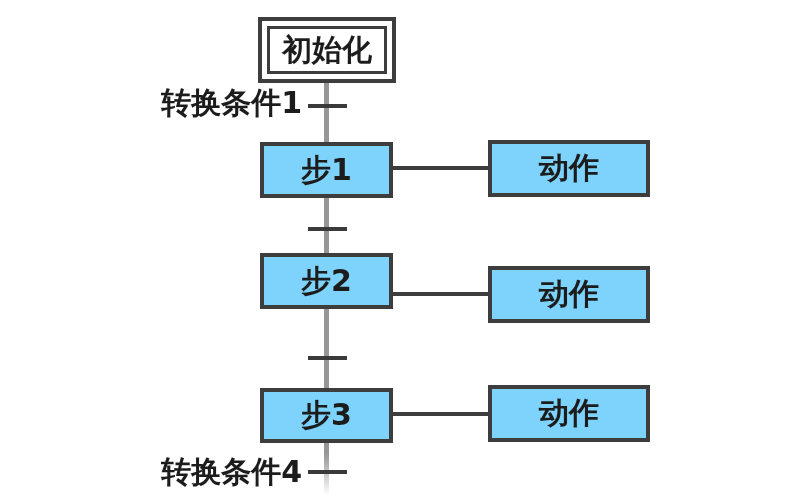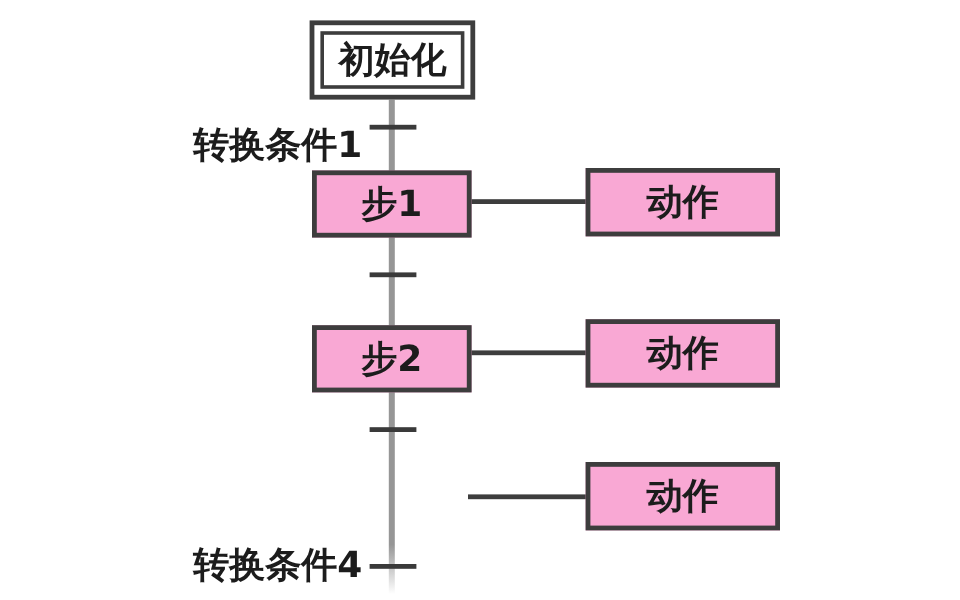--- a/index.html
+++ b/index.html
@@ -44,21 +44,21 @@
     font-size: 30px;
     line-height: 38px;
     font-weight: bold;
     white-space: nowrap;
     z-index: 3;
   }
   
   .box {
     position: absolute;
     box-sizing: border-box;
-    background: #f9a8d4;
+    background: #7dd3fc;
     border: 4px solid #3d3d3d;
     display: flex;
     align-items: center;
     justify-content: center;
     font-size: 30px;
     font-weight: bold;
     z-index: 2;
   }
   .step-box   { left: 260px; width: 133px; height: 56px; }
   .action-box { left: 488px; width: 162px; height: 57px; }
@@ -107,28 +107,31 @@
     <div class="init-inner">
       <span>初始化</span>
     </div>
   </div>
 
   <div class="tick" style="top:104px"></div>
   <div class="tick" style="top:227px"></div>
   <div class="tick" style="top:356px"></div>
   <div class="tick" style="top:470px"></div>
 
-  <div class="tlabel" style="top:103px">转换条件1</div>
+  <div class="tlabel" style="top:84px">转换条件1</div>
   <div class="tlabel" style="top:453px">转换条件4</div>
 
   <div class="box step-box" style="top:142px">
     <span>步1</span>
   </div>
-  <div class="box step-box" style="top:271px">
+  <div class="box step-box" style="top:253px">
     <span>步2</span>
+  </div>
+  <div class="box step-box" style="top:388px; height:55px">
+    <span>步3</span>
   </div>
 
   <div class="box action-box" style="top:140px">
     <span>动作</span>
   </div>
   <div class="box action-box" style="top:266px">
     <span>动作</span>
   </div>
   <div class="box action-box" style="top:385px">
     <span>动作</span>

